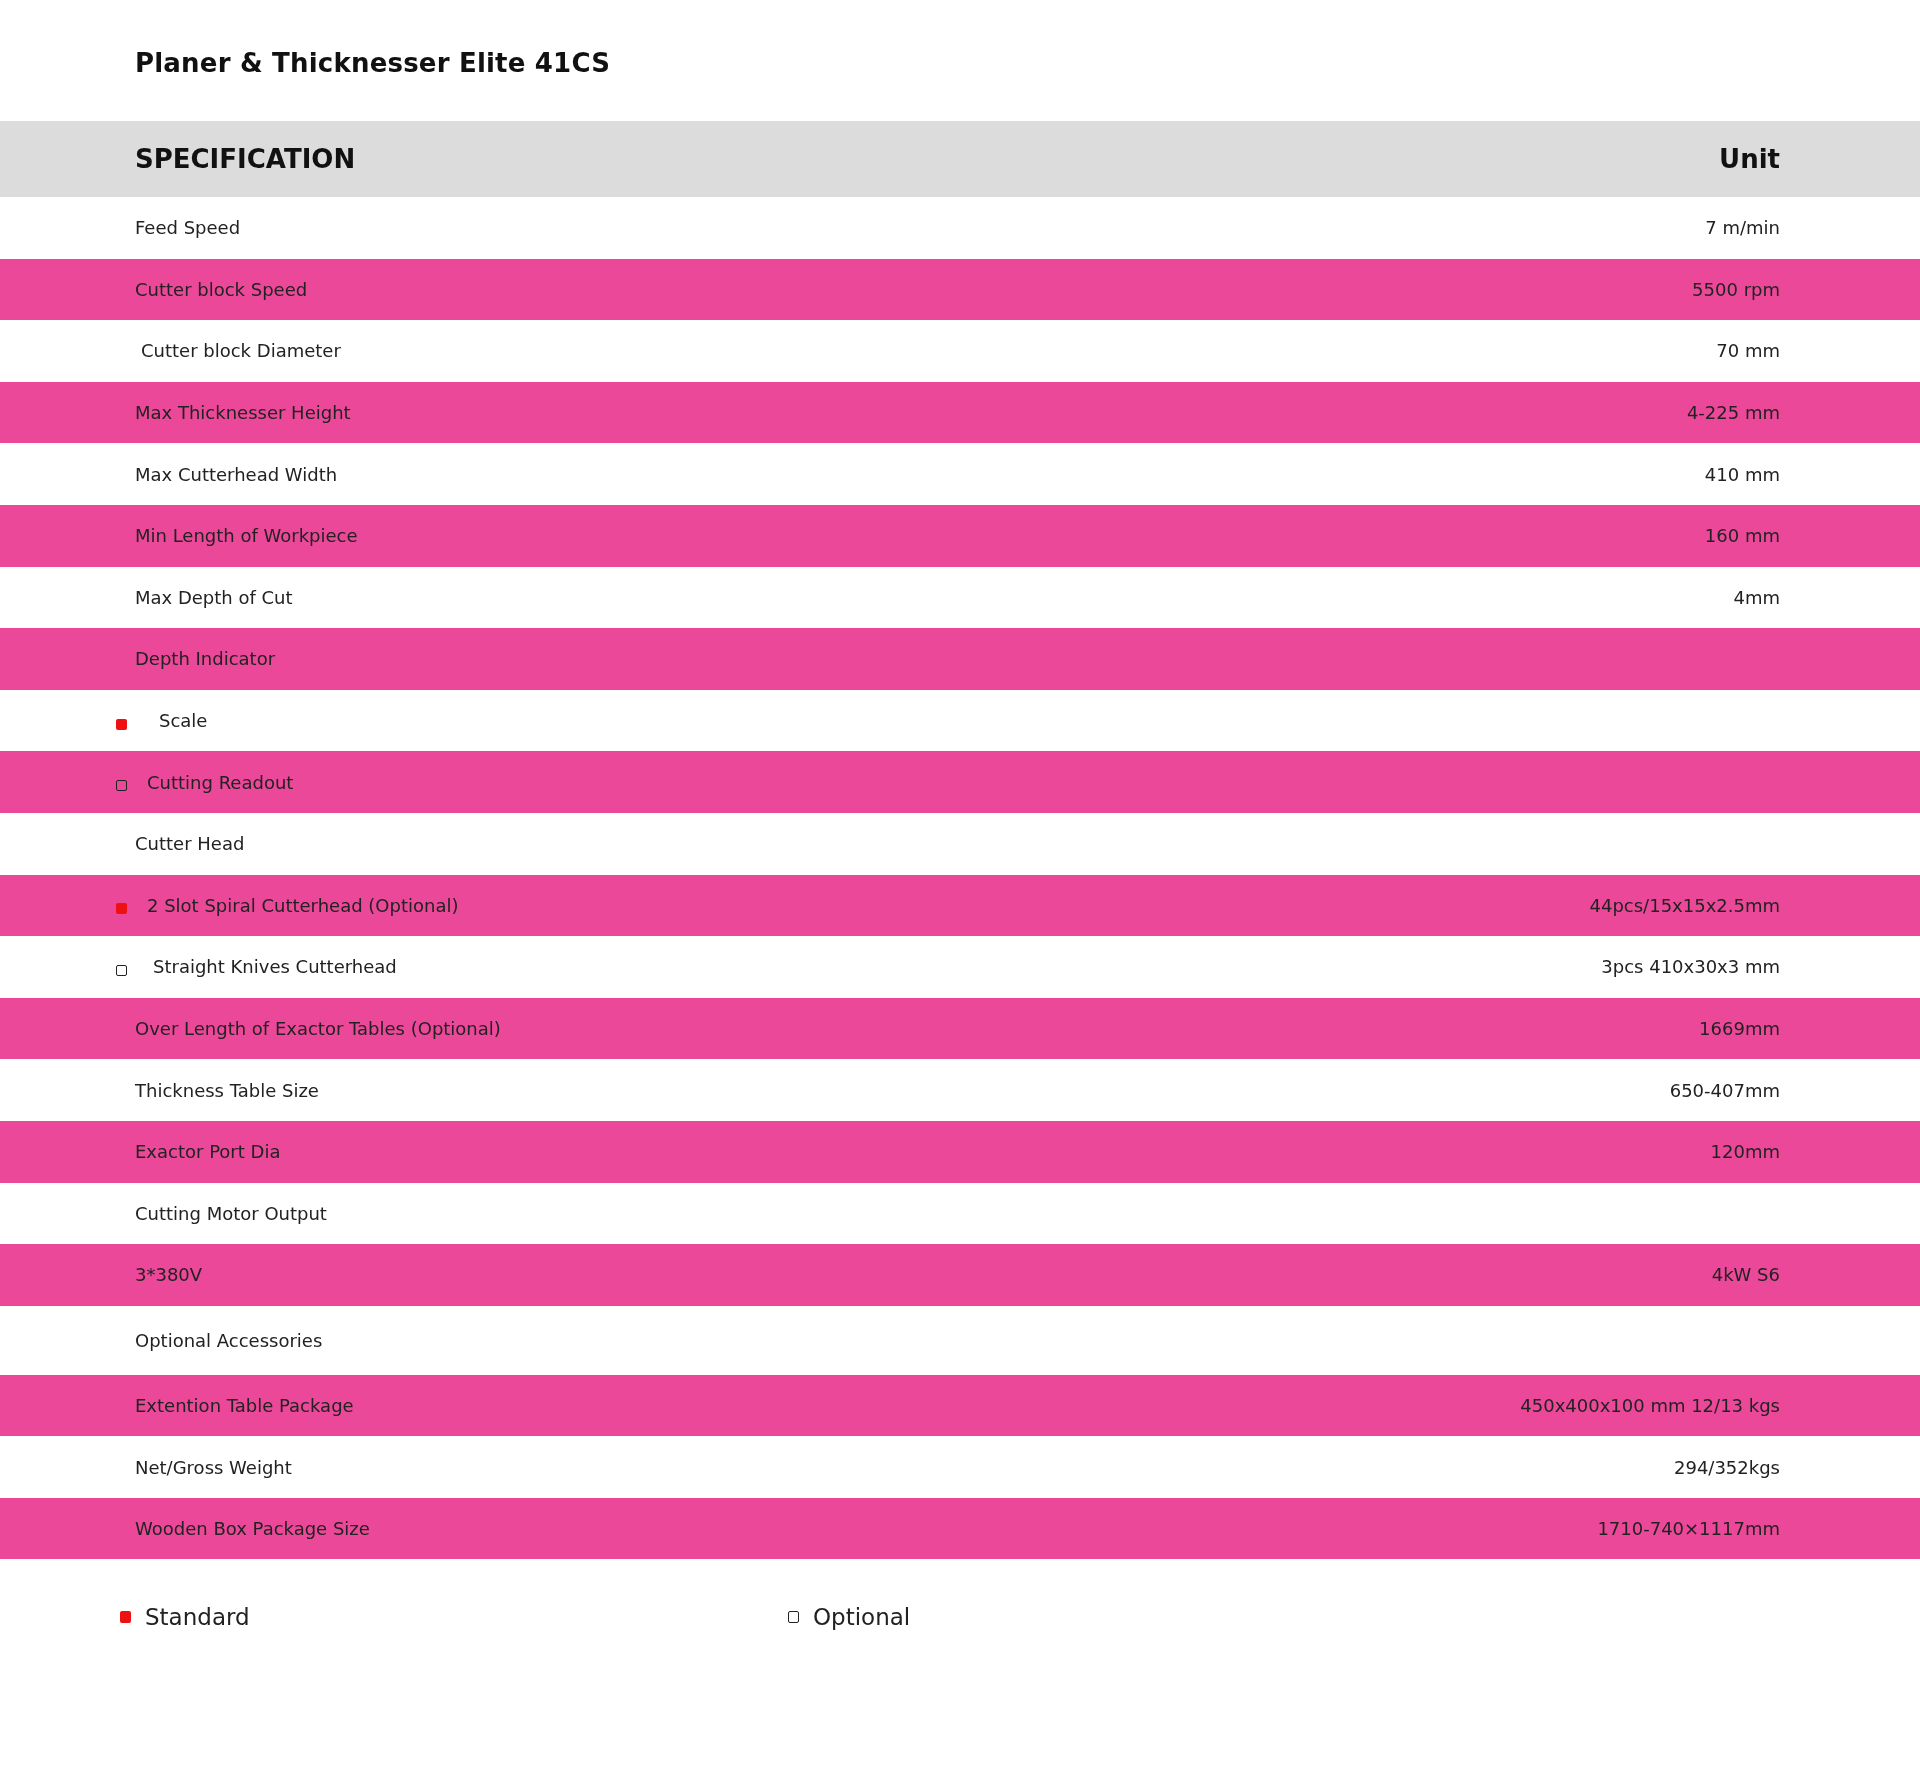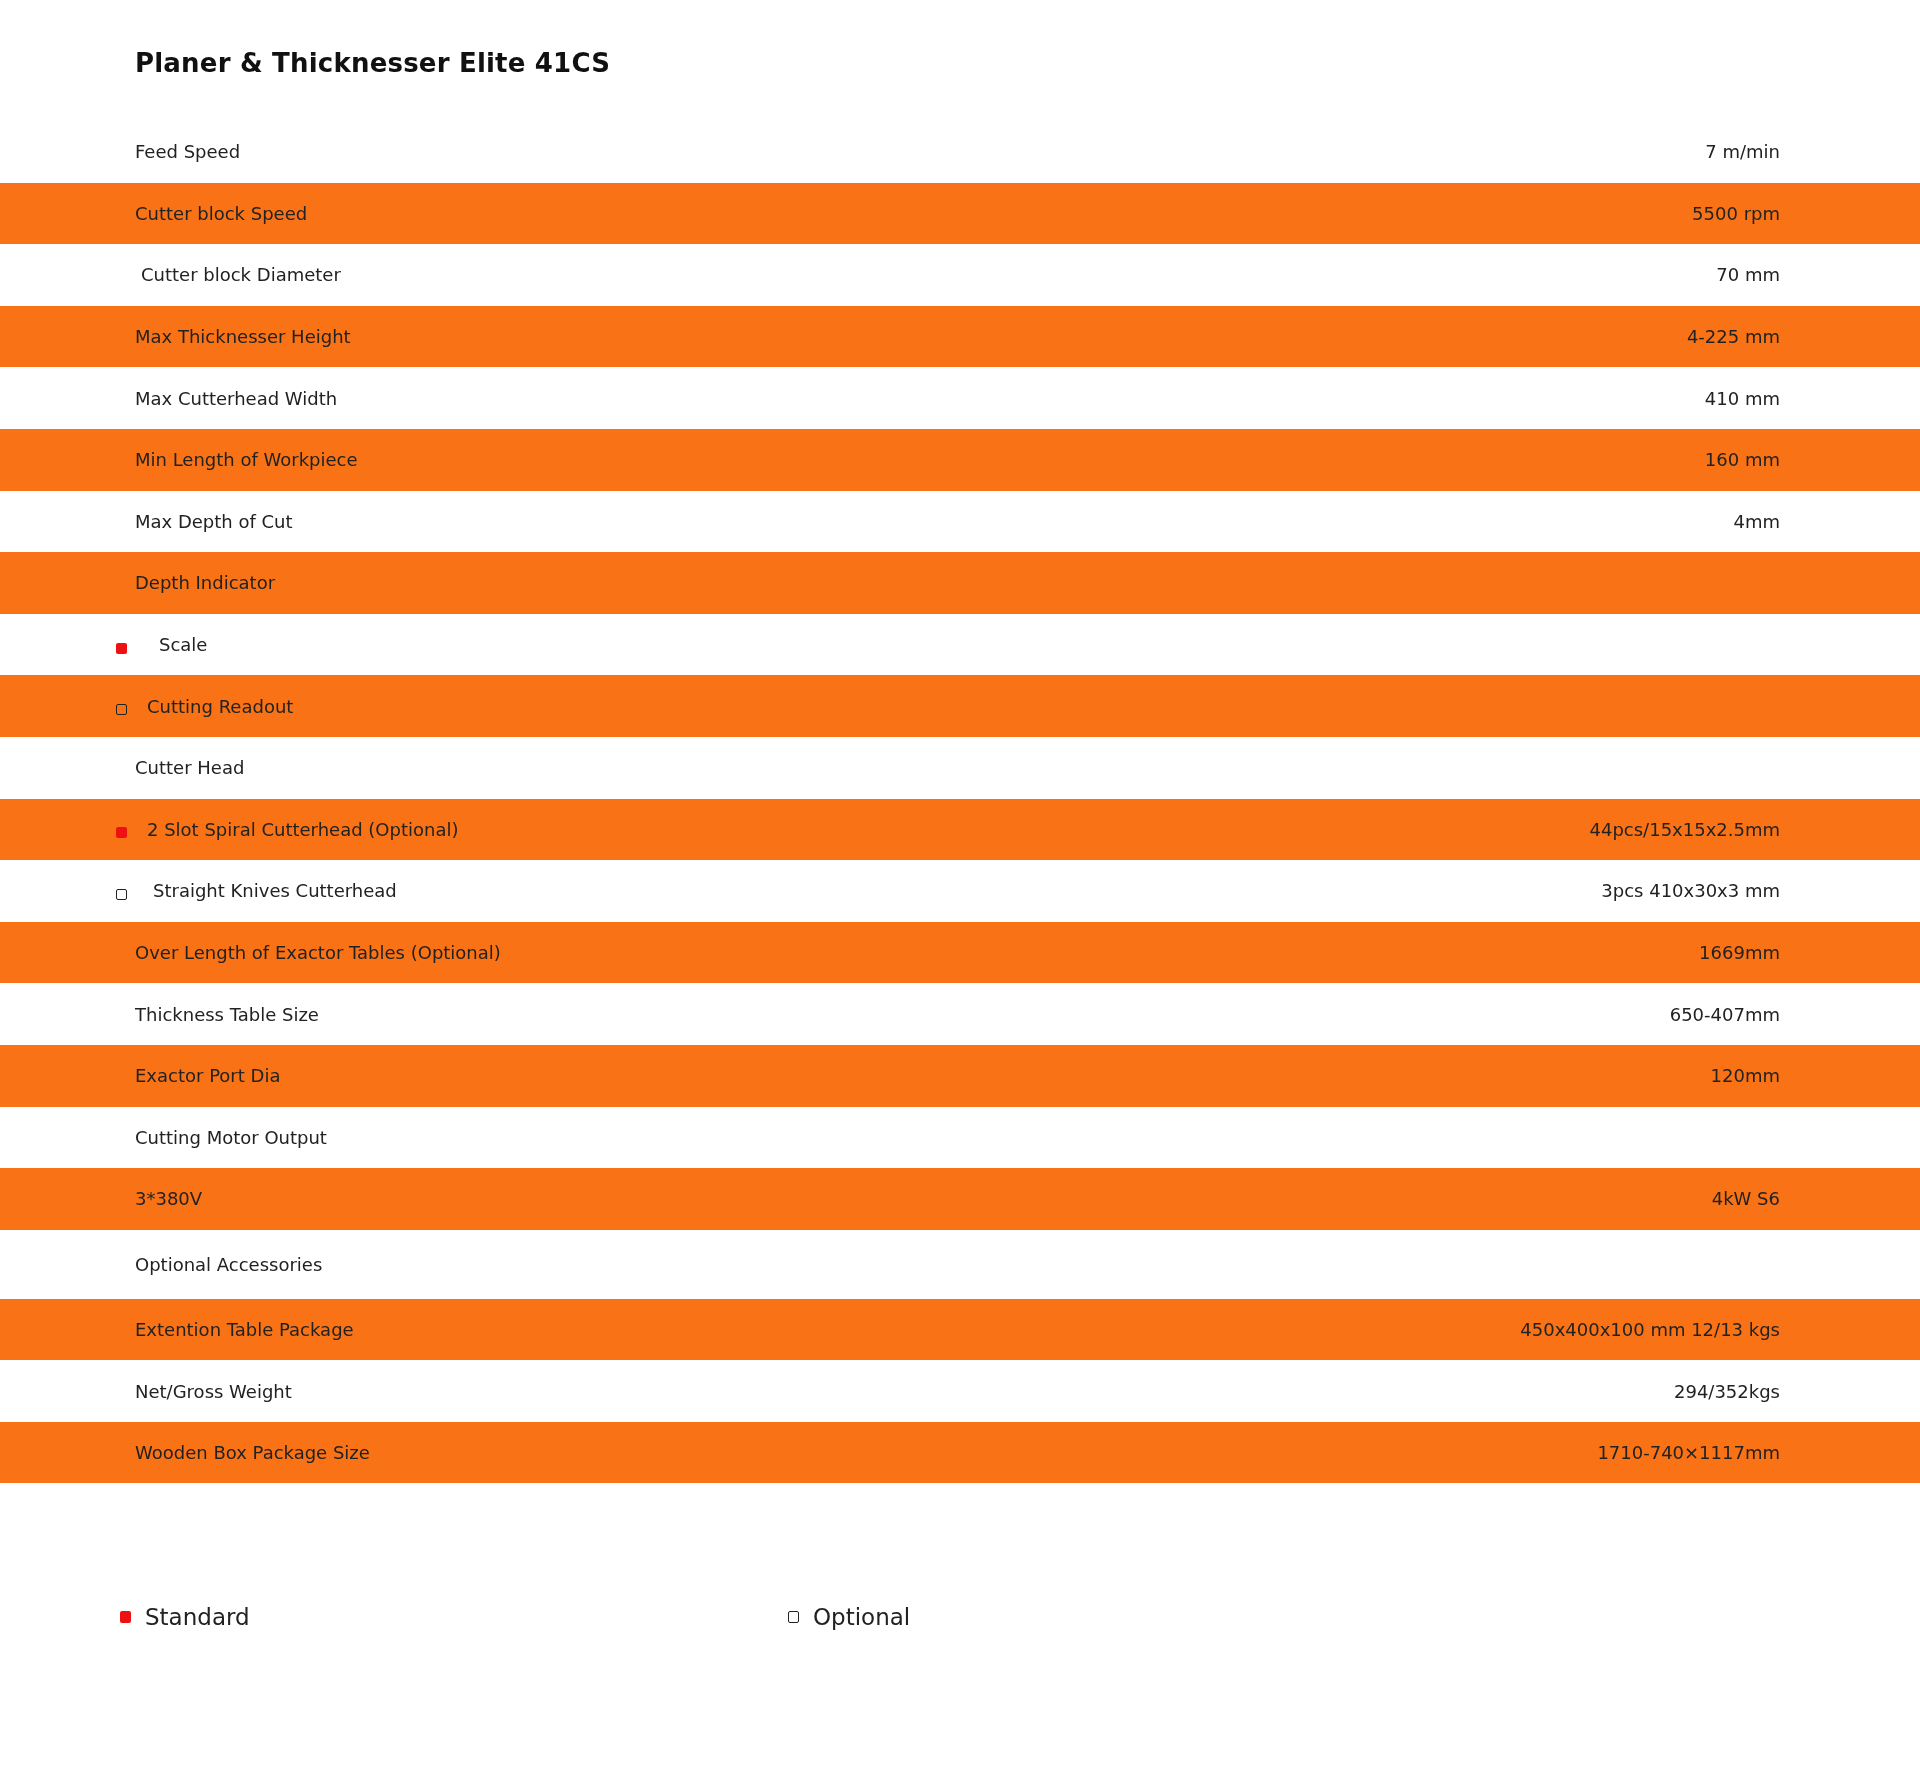--- a/index.html
+++ b/index.html
@@ -5,21 +5,21 @@
     html, body { margin: 0; padding: 0; background: #ffffff; }
     body { width: 1920px; height: 1792px; position: relative; overflow: hidden;
            font-family: "DejaVu Sans", sans-serif; color: #1a1a1a; }
     .title { position: absolute; left: 135px; top: 48px; font-size: 26px; font-weight: 600; color: #111; letter-spacing: 0.2px; }
     .table { position: absolute; left: 0; top: 121px; width: 1920px; }
     .hdr { height: 76px; background: #dcdcdc; display: flex; align-items: center; justify-content: space-between;
            padding: 0 140px 0 135px; box-sizing: border-box; }
     .hdr span { font-size: 26px; font-weight: 600; color: #111; }
     .row { height: 61.6px; display: flex; align-items: center; justify-content: space-between;
            padding: 0 140px 0 135px; box-sizing: border-box; position: relative; font-size: 18px; color: #222; }
-    .row.alt { background: #f97316; }
+    .row.alt { background: #ec4899; }
     .row.tall { height: 69px; border-radius: 19px; }
     .row .label { display: flex; align-items: center; }
     .mark { position: absolute; left: 116px; width: 11px; height: 11px; border-radius: 2px; box-sizing: border-box; top: 50%; margin-top: -2px; }
     .mark.std { background: #ee1111; }
     .mark.opt { background: transparent; border: 1.5px solid #222; }
     .indent-std { padding-left: 24px; }
     .indent-opt { padding-left: 12px; }
     .indent-opt2 { padding-left: 18px; }
     .indent-small { padding-left: 6px; }
     .legend { position: absolute; top: 1604px; left: 0; width: 1920px; height: 34px; font-size: 23px; color: #222; }
@@ -27,20 +27,24 @@
     .legend .sq { width: 11px; height: 12px; border-radius: 2px; box-sizing: border-box; margin-right: 14px; }
     .legend .sq.std { background: #ee1111; }
     .legend .sq.opt { border: 1.5px solid #222; }
   </style>
 </head>
 <body>
 
 <div class="title">Planer &amp; Thicknesser Elite 41CS</div>
 
 <div class="table">
+  <div class="hdr">
+    <span>SPECIFICATION</span>
+    <span>Unit</span>
+  </div>
 
   <div class="row">
     <span class="label">Feed Speed</span>
     <span>7 m/min</span>
   </div>
   <div class="row alt">
     <span class="label">Cutter block Speed</span>
     <span>5500 rpm</span>
   </div>
   <div class="row">

